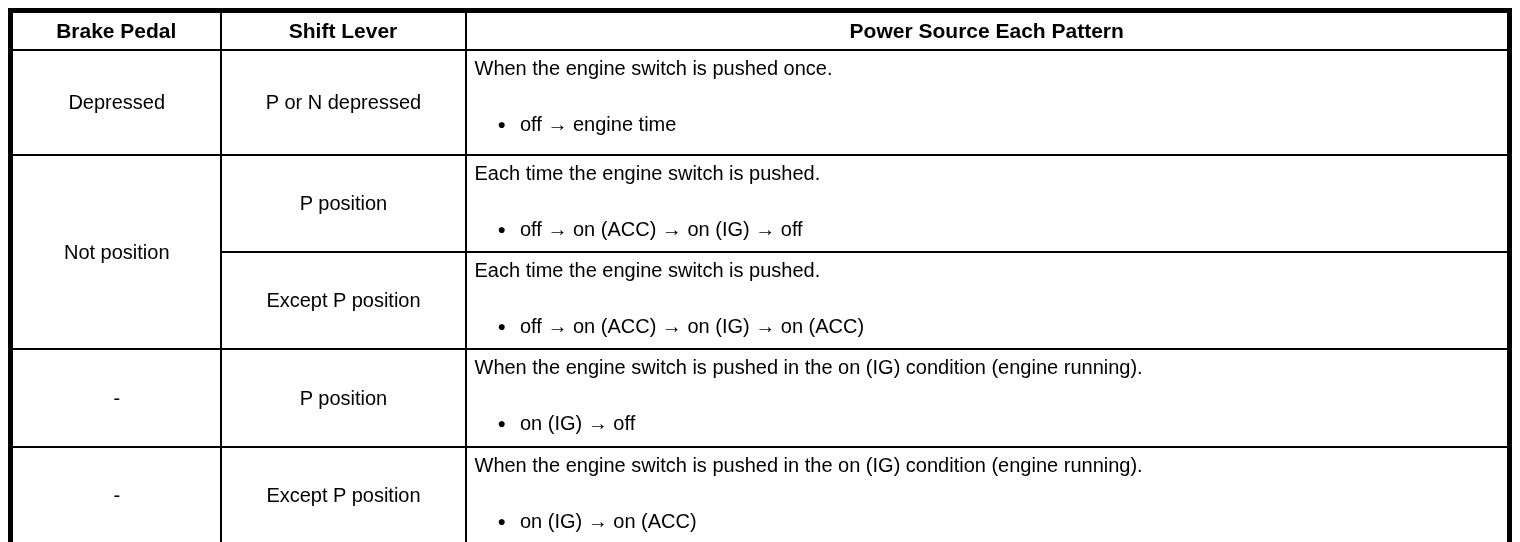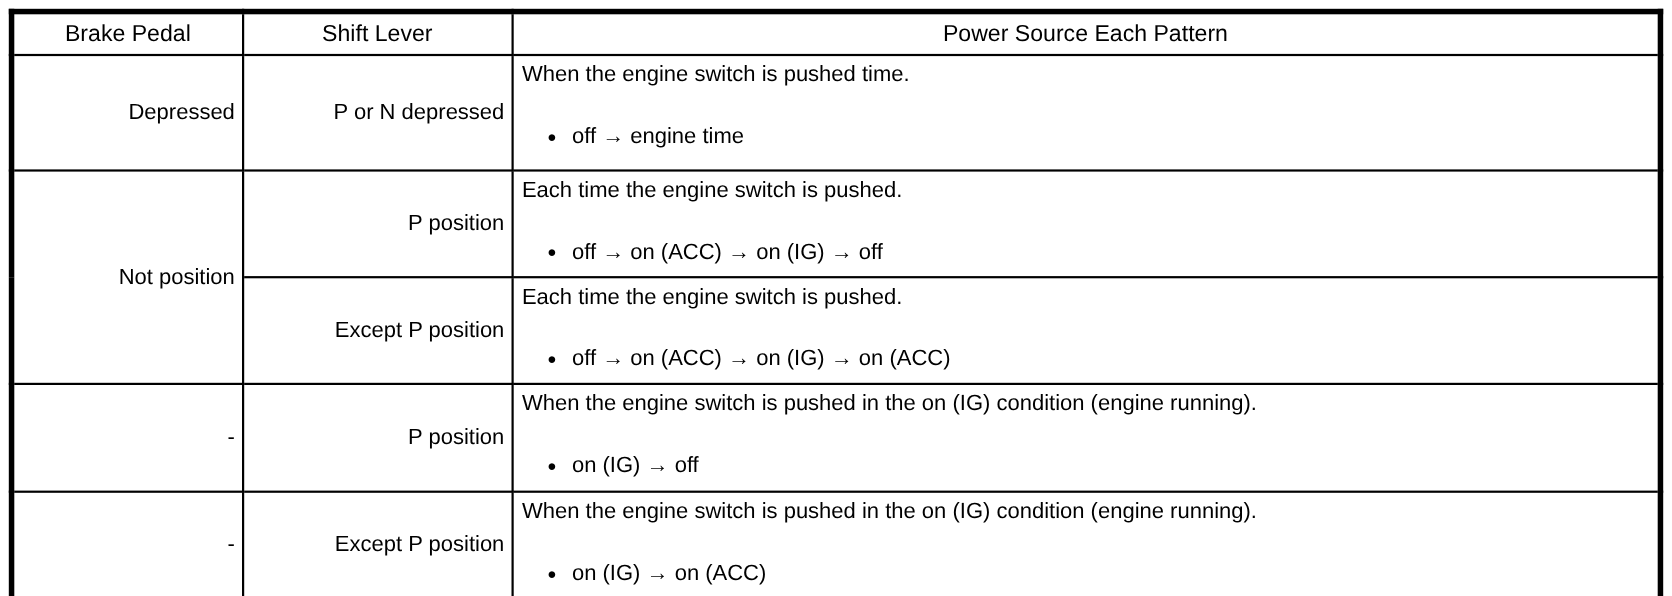--- a/index.html
+++ b/index.html
@@ -20,28 +20,28 @@
     width: 1504px;
     border: 5px solid #000000;
   }
   .psm-table th,
   .psm-table td {
     border: 2px solid #000000;
     overflow: hidden;
   }
   .psm-table th {
     font-size: 21px;
-    font-weight: normal;
+    font-weight: bold;
     text-align: center;
     height: 36px;
     padding: 0 4px;
   }
   td.cell-left {
     vertical-align: middle;
-    text-align: right;
+    text-align: center;
     padding: 0 6px 0 7px;
     font-size: 20px;
   }
   td.cell-pattern {
     vertical-align: top;
     text-align: left;
     padding: 4px 8px 8px 8px;
     font-size: 20px;
   }
   .pattern-desc {
@@ -79,21 +79,21 @@
         <th>Brake Pedal</th>
         <th>Shift Lever</th>
         <th>Power Source Each Pattern</th>
       </tr>
     </thead>
     <tbody>
       <tr class="row-1">
         <td class="cell-left">Depressed</td>
         <td class="cell-left">P or N depressed</td>
         <td class="cell-pattern">
-          <div class="pattern-desc">When the engine switch is pushed time.</div>
+          <div class="pattern-desc">When the engine switch is pushed once.</div>
           <div class="pattern-seq">
             <span class="bullet">●</span>
             <span>off → engine time</span>
           </div>
         </td>
       </tr>
       <tr class="row-2">
         <td class="cell-left" rowspan="2">Not position</td>
         <td class="cell-left">P position</td>
         <td class="cell-pattern">

